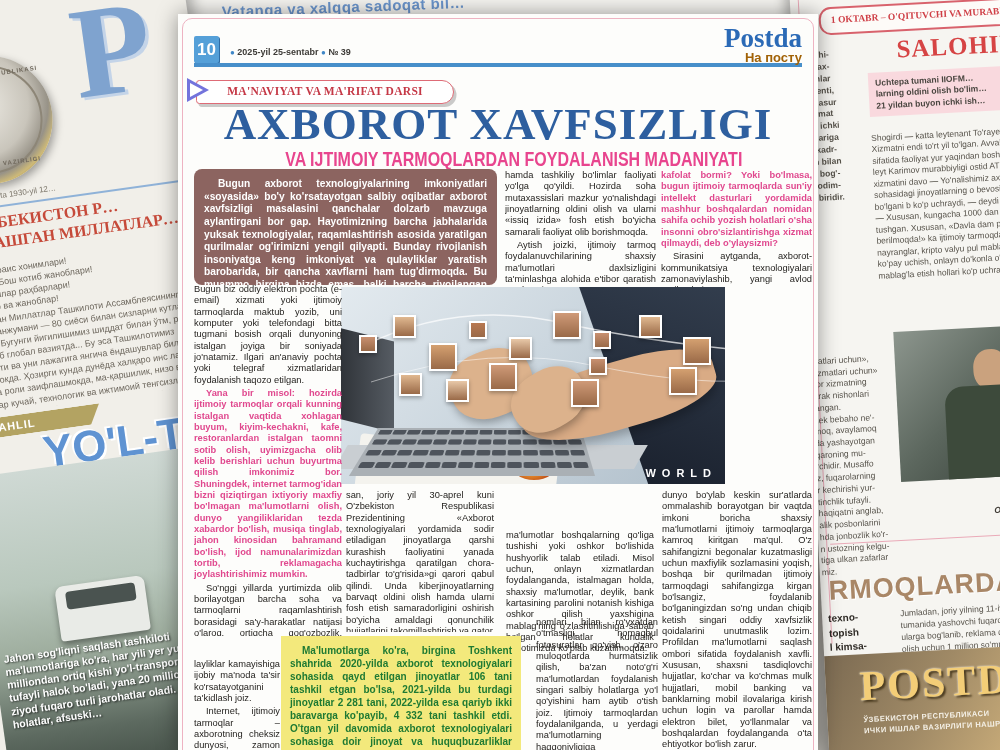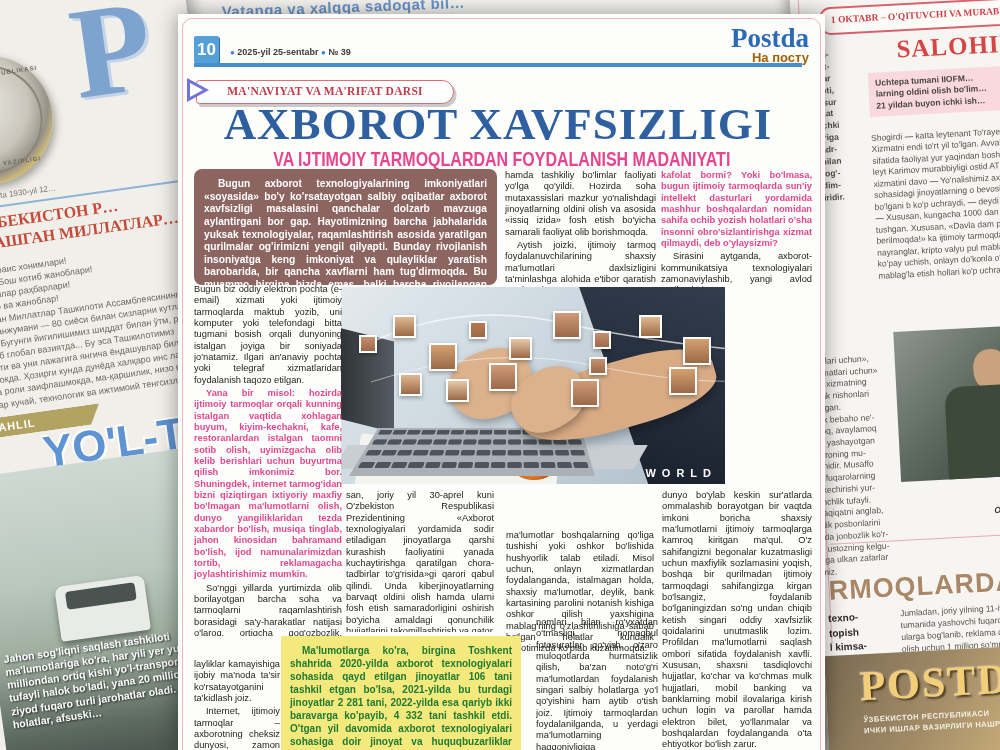--- a/index.html
+++ b/index.html
@@ -68,21 +68,21 @@
   .rp-body2{left:78px;top:628px;width:170px;line-height:1.4;white-space:pre-line;}
   .kbphoto{left:0px;top:672px;width:250px;height:140px;
            background:linear-gradient(120deg,#7b6a52 0%,#a08a66 40%,#c4a877 70%,#8a7452 100%);}
   .gold{position:absolute;left:34px;top:8px;font-size:42px;font-weight:bold;letter-spacing:2px;
         color:#f3cd77;text-shadow:2px 2px 2px #4a3a1e,0 0 2px #fff;font-family:"Liberation Serif",serif;}
   .gold-sub{position:absolute;left:36px;top:60px;font-size:7.5px;font-weight:bold;color:#f4f0e6;
         line-height:1.5;white-space:pre-line;letter-spacing:.5px;}
 
   
   .page{left:178px;top:14px;width:640px;height:736px;background:#fdfdfb;z-index:3;
-        box-shadow:0 0 20px rgba(0,0,0,.4);padding-left:7px;}
+        box-shadow:0 0 20px rgba(0,0,0,.4);}
   .pink-frame{left:4px;top:4px;right:4px;bottom:-10px;border:1.2px solid #eeb3c2;border-radius:10px;}
   .numbox{left:16px;top:22px;width:25px;height:27px;background:#55a0d8;color:#fff;
           font-weight:bold;font-size:17px;text-align:center;line-height:27px;border-radius:2px;
           box-shadow:1px 1px 0 #2f6da6;}
   .dateline{left:52px;top:33px;font-size:9px;font-weight:bold;color:#3c3a36;}
   .dateline .dot{color:#3f87c7;font-size:8px;}
   .hrule{left:16px;top:49px;width:608px;height:4px;background:#478fca;}
   .masthead{right:16px;top:12px;text-align:right;line-height:.95;}
   .mh1{font-size:27px;font-weight:bold;color:#2b6ab6;font-family:"Liberation Serif",serif;}
   .mh2{font-size:13px;font-weight:bold;color:#a16207;}
@@ -90,21 +90,21 @@
           border:1.6px solid #de6b76;border-radius:4px 14px 14px 4px;
           box-shadow:2.5px 3px 0 rgba(140,140,140,.45);
           color:#c53846;font-weight:bold;font-size:11.5px;line-height:20px;text-align:center;
           font-family:"Liberation Serif",serif;letter-spacing:.3px;}
   .karrow{position:absolute;left:-10px;top:-3px;width:22px;height:24px;background:#7373dc;
           clip-path:polygon(0 0,100% 50%,0 100%);}
   .karrow:before{content:"";position:absolute;left:3px;top:5px;width:13px;height:14px;background:#fff;
           clip-path:polygon(0 0,100% 50%,0 100%);}
   .title{left:0;top:84px;width:640px;text-align:center;font-family:"Liberation Serif",serif;
          font-weight:bold;font-size:45px;color:#2e5f9f;letter-spacing:1px;}
-  .subtitle{left:4px;top:134px;width:640px;text-align:center;color:#e8458e;font-weight:bold;font-size:20px;}
+  .subtitle{left:16px;top:134px;width:640px;text-align:center;color:#e8458e;font-weight:bold;font-size:20px;}
   .cond{display:inline-block;transform:scaleX(.8);white-space:nowrap;}
   .lead{left:16px;top:155px;width:283px;height:98px;background:#8c6460;border-radius:8px;
         padding:9px 10px;color:#fff;font-weight:bold;font-size:10.2px;line-height:1.24;
         text-align:justify;text-indent:14px;overflow:hidden;}
   .bodycol{font-size:9.3px;line-height:1.22;color:#1f1d1a;overflow:hidden;}
   .pinktxt{color:#e0488e;font-weight:bold;}
   .c2top{left:327px;top:156px;width:151px;height:118px;}
   .c3top{left:483px;top:156px;width:151px;height:118px;}
   .c1{left:16px;top:270px;width:148px;height:352px;}
   .c1b{left:16px;top:624px;width:86px;height:112px;margin-top:21px;}
@@ -263,21 +263,21 @@
     <span>MA'NAVIYAT VA MA'RIFAT DARSI</span>
   </div>
   <div class="abs title">AXBOROT XAVFSIZLIGI</div>
   <div class="abs subtitle">
     <span class="cond">VA IJTIMOIY TARMOQLARDAN FOYDALANISH MADANIYATI</span>
   </div>
 
   <div class="abs lead">Bugun axborot texnologiyalarining imkoniyatlari «soyasida» bo'y ko'rsatayotgan salbiy oqibatlar axborot xavfsizligi masalasini qanchalar dolzarb mavzuga aylantirgani bor gap. Hayotimizning barcha jabhalarida yuksak texnologiyalar, raqamlashtirish asosida yaratilgan qurilmalar og'irimizni yengil qilyapti. Bunday rivojlanish insoniyatga keng imkoniyat va qulayliklar yaratish barobarida, bir qancha xavflarni ham tug'dirmoqda. Bu muammo birgina bizda emas, balki barcha rivojlangan davlatlarda kuzatilmoqda.</div>
 
   <div class="abs bodycol just c2top">
-    <p class="noind">hamda tashkiliy bo'limlar faoliyati yo'lga qo'yildi. Hozirda soha mutaxassislari mazkur yo'nalishdagi jinoyatlarning oldini olish va asosida «issiq izida» fosh etish bo'yicha samarali faoliyat olib borishmoqda.</p>
+    <p class="noind">hamda tashkiliy bo'limlar faoliyati yo'lga qo'yildi. Hozirda soha mutaxassislari mazkur yo'nalishdagi jinoyatlarning oldini olish va ularni «issiq izida» fosh etish bo'yicha samarali faoliyat olib borishmoqda.</p>
     <p>Aytish joizki, ijtimoiy tarmoq foydalanuvchilarining shaxsiy ma'lumotlari daxlsizligini ta'minlashga alohida e'tibor qaratish va shaxsiy</p>
   </div>
   <div class="abs bodycol just c3top">
     <p class="noind pinktxt">kafolat bormi? Yoki bo'lmasa, bugun ijtimoiy tarmoqlarda sun'iy intellekt dasturlari yordamida mashhur boshqalardan nomidan sahifa ochib yozish holatlari o'sha insonni obro'sizlantirishga xizmat qilmaydi, deb o'ylaysizmi?</p>
     <p>Sirasini aytganda, axborot-kommunikatsiya texnologiyalari zamonaviylashib, yangi avlod qurilmalari</p>
   </div>
 
   <div class="abs photo">
     <div class="suit"></div>
     <div class="papers"></div>

